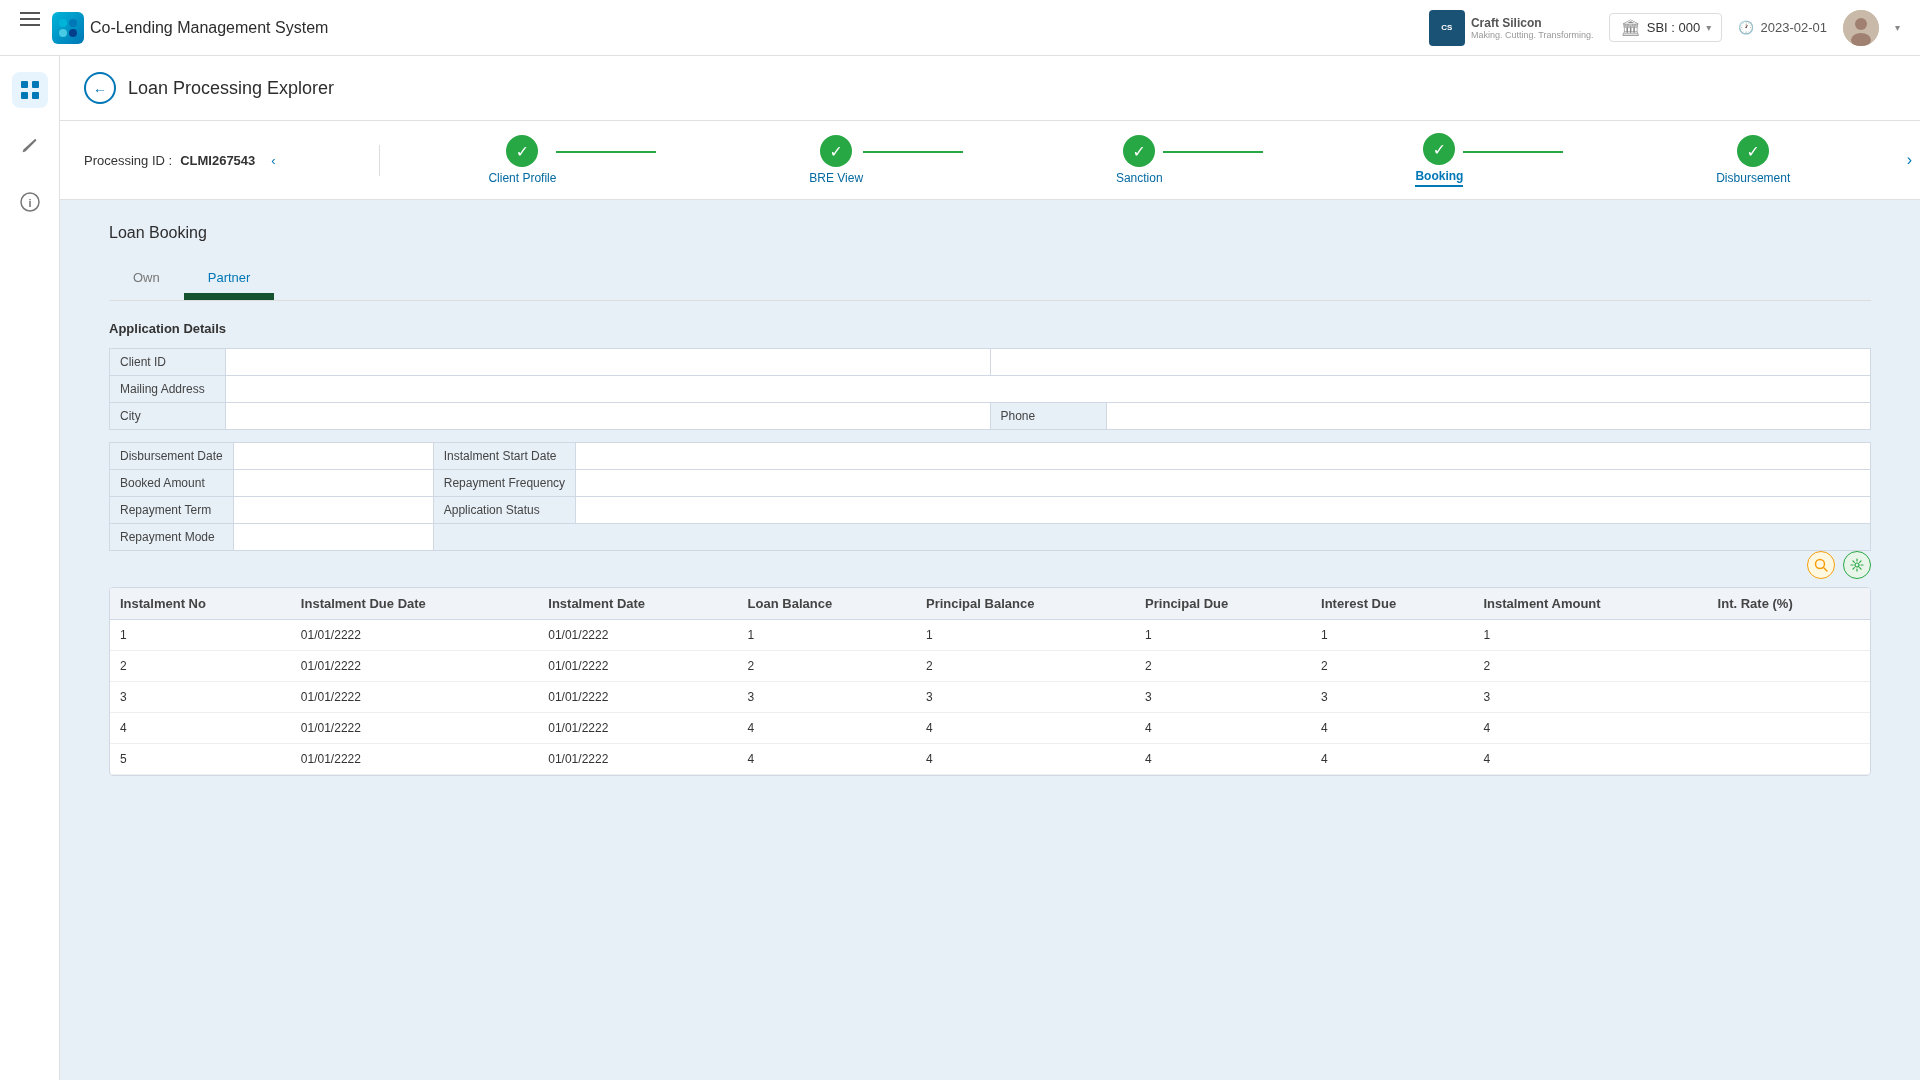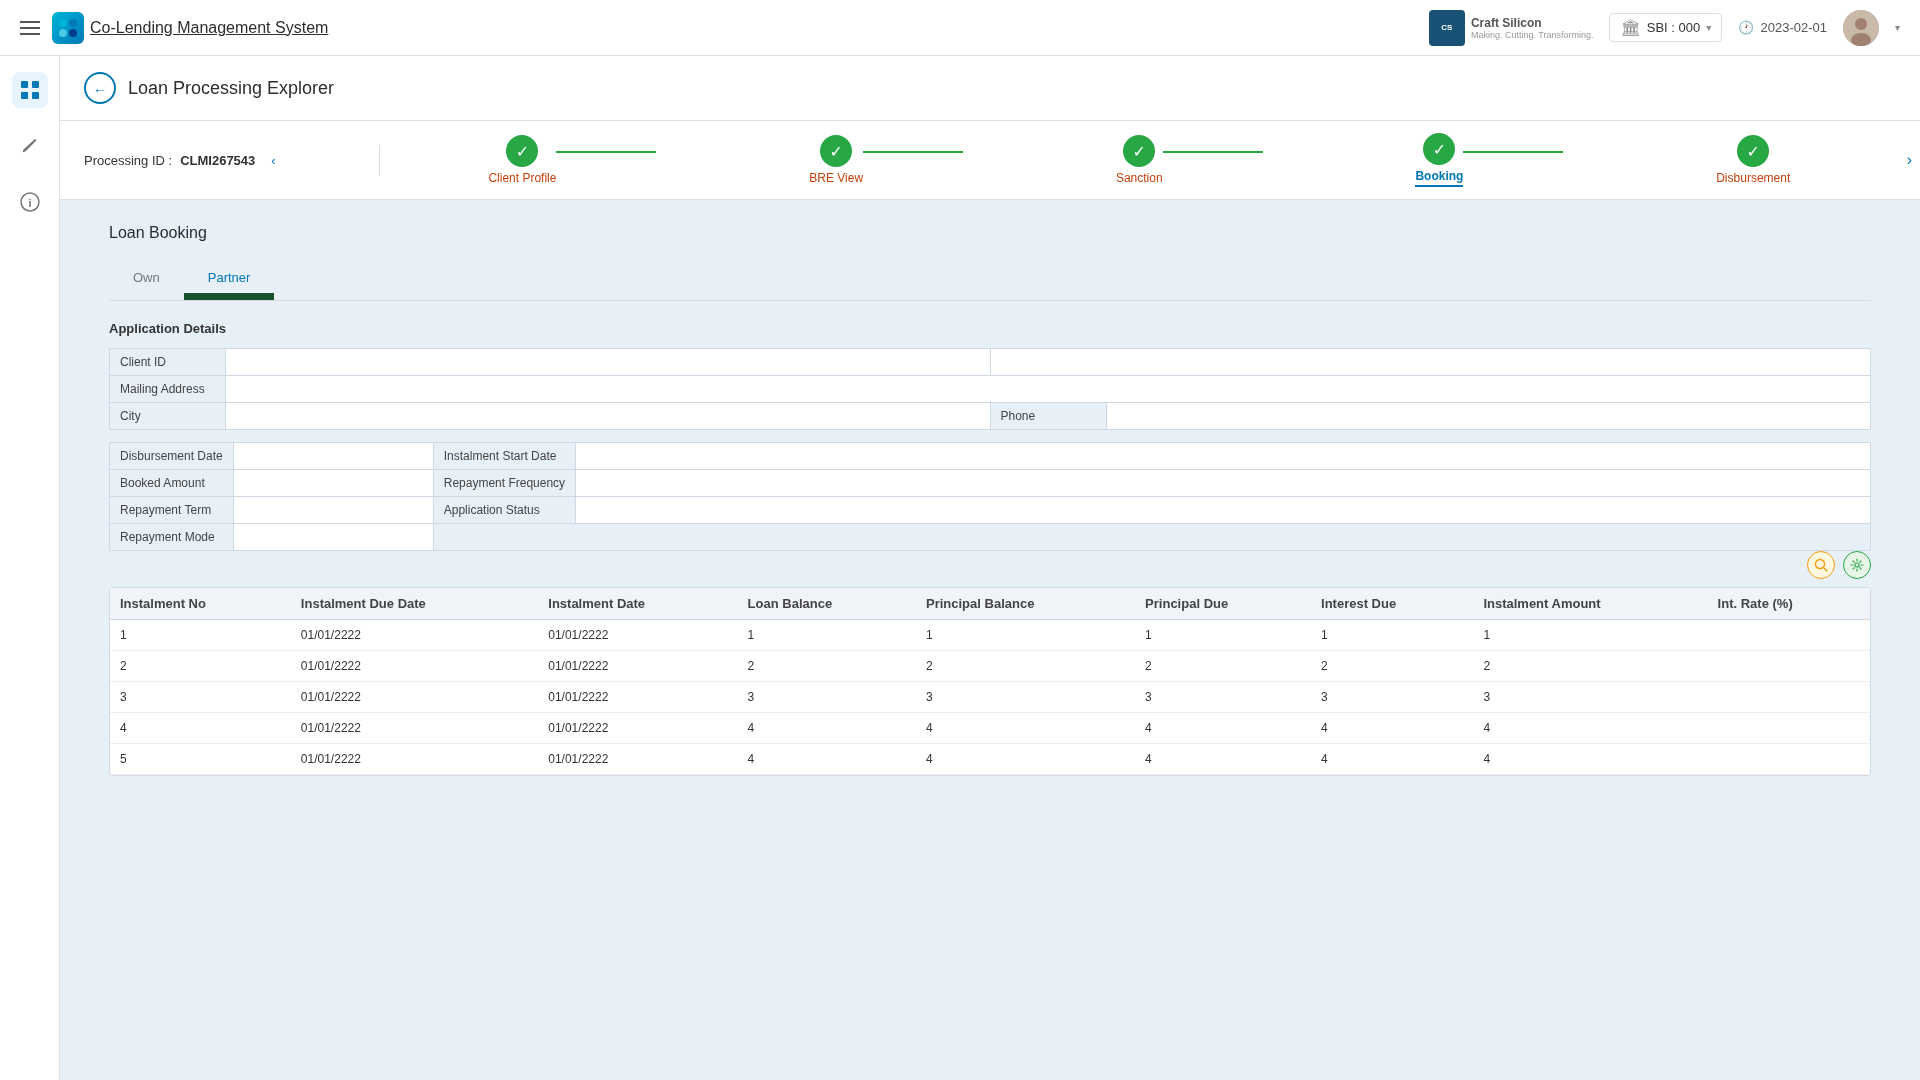--- a/index.html
+++ b/index.html
@@ -4,21 +4,21 @@
   <style>
     * { box-sizing: border-box; margin: 0; padding: 0; }
     body { font-family: 'Segoe UI', Arial, sans-serif; background: #f0f4f8; font-size: 13px; color: #333; }
 
     
     .top-nav {
       display: flex; align-items: center; justify-content: space-between;
       background: #fff; height: 56px; padding: 0 20px;
       border-bottom: 1px solid #e0e0e0; position: fixed; top: 0; left: 0; right: 0; z-index: 100;
     }
-    .top-nav-left { display: flex; align-items: center; gap: 12px; text-decoration: underline; }
+    .top-nav-left { display: flex; gap: 12px; }
     .hamburger { cursor: pointer; display: flex; flex-direction: column; gap: 4px; }
     .hamburger span { display: block; width: 20px; height: 2px; background: #555; }
     .logo { display: flex; align-items: center; gap: 6px; }
     .logo-icon { width: 32px; height: 32px; background: linear-gradient(135deg, #00b4d8, #0077b6); border-radius: 6px; display: flex; align-items: center; justify-content: center; color: #fff; font-weight: bold; font-size: 14px; }
     .app-title { font-size: 16px; font-weight: 500; color: #2d2d2d; }
     .top-nav-right { display: flex; align-items: center; gap: 16px; }
     .craft-silicon { display: flex; align-items: center; gap: 6px; font-size: 11px; color: #555; }
     .cs-logo { width: 36px; height: 36px; background: #1a5276; border-radius: 4px; display: flex; align-items: center; justify-content: center; color: #fff; font-size: 8px; font-weight: bold; }
     .bank-selector { display: flex; align-items: center; gap: 6px; border: 1px solid #ddd; border-radius: 4px; padding: 4px 10px; cursor: pointer; background: #fff; }
     .bank-icon { color: #888; font-size: 16px; }
@@ -68,21 +68,21 @@
     .steps-container {
       display: flex; align-items: center; flex: 1; padding: 0 32px; justify-content: space-around;
     }
     .step { display: flex; flex-direction: column; align-items: center; gap: 4px; position: relative; }
     .step-icon {
       width: 32px; height: 32px; border-radius: 50%;
       display: flex; align-items: center; justify-content: center; font-size: 16px;
     }
     .step-icon.completed { background: #28a745; color: #fff; }
     .step-icon.active { background: #28a745; color: #fff; }
-    .step-label { font-size: 12px; color: #c2410c; white-space: nowrap; }
+    .step-label { font-size: 12px; color: #0369a1; white-space: nowrap; }
     .step-label.active-label { color: #0077b6; font-weight: 600; border-bottom: 2px solid #0077b6; padding-bottom: 2px; }
     .step-connector {
       height: 2px; width: 100px; background: #28a745; margin-bottom: 16px;
     }
 
     .step-row { display: flex; align-items: center; }
 
     
     .content-area { padding: 24px 49px; }
 

